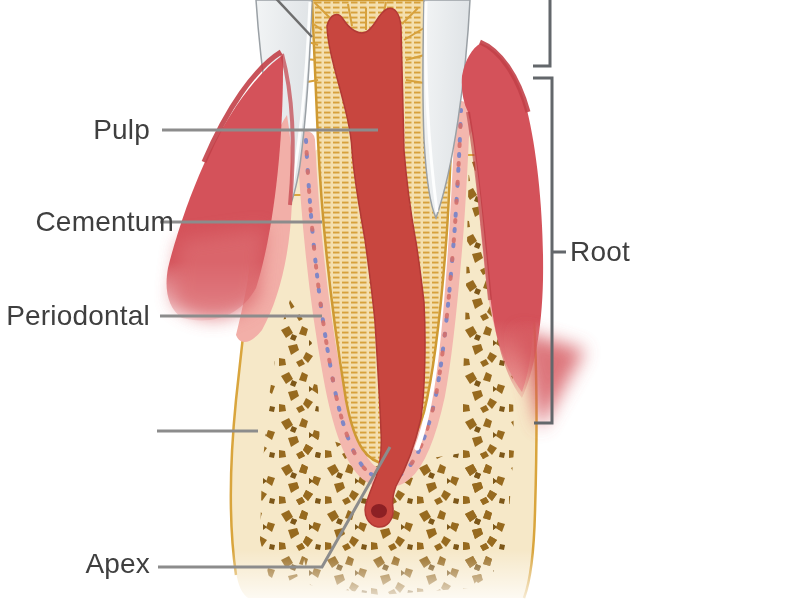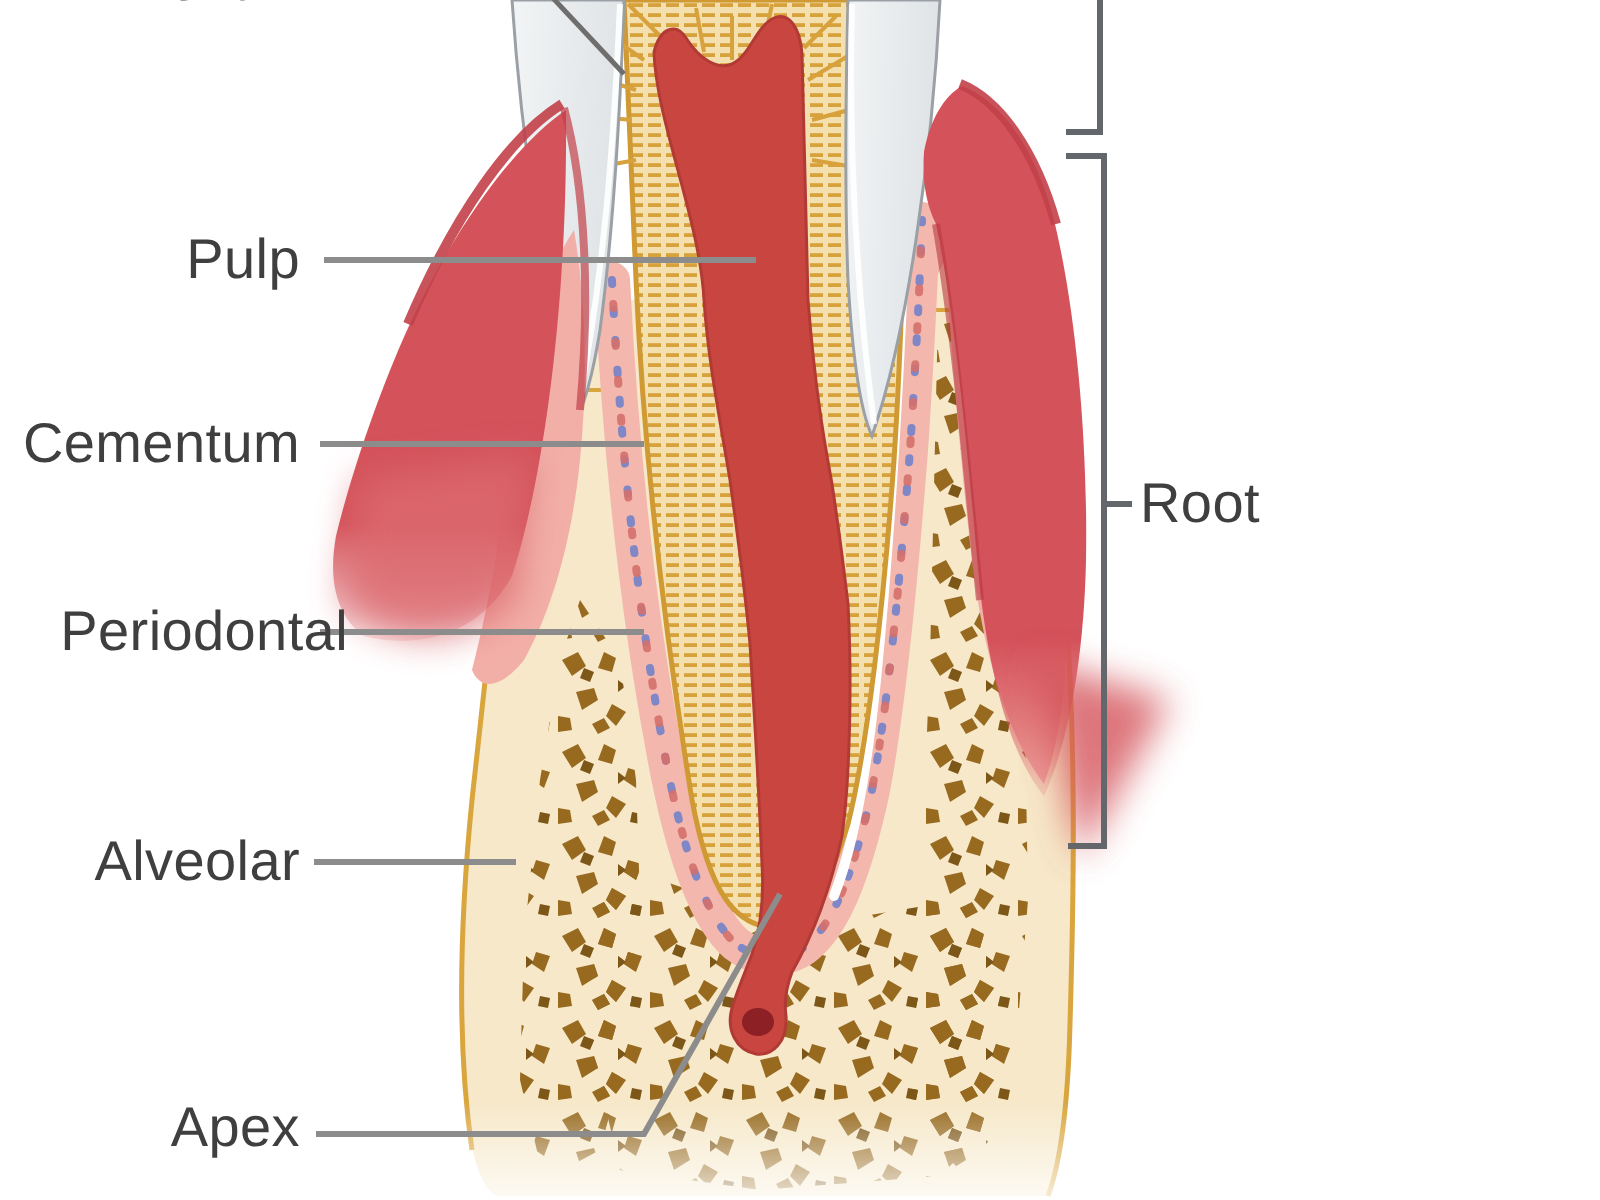--- a/index.html
+++ b/index.html
@@ -168,26 +168,25 @@
     <g fill="none" stroke="#63676b" stroke-width="3">
       <path d="M550,0 L550,66 L533,66"></path>
       <path d="M533,78 L552,78 L552,423 L534,423 M552,252 L566,252"></path>
     </g>
   </svg>
 
   <div class="lbl" style="left:50px;top:-26px;width:110px;text-align:center;">Dentin</div>
 
   <div class="lbl right-stack" style="top:113px;">Pulp</div>
 
-  <div class="lbl right-stack" style="top:205px;">Cementum</div>
+  <div class="lbl right-stack" style="top:205px;margin-left:24px;">Cementum</div>
 
-  <div class="lbl right-stack" style="top:298px;line-height:35px;padding-left:24px;">
+  <div class="lbl right-stack" style="top:298px;line-height:35px;">
     <span class="l2">Periodontal</span>
   </div>
 
   <div class="lbl right-stack" style="top:413px;line-height:35px;">
-    <span class="l2">Alveolar</span>
   </div>
 
   <div class="lbl" style="left:570px;top:235px;">Root</div>
 
   <div class="lbl right-stack" style="top:547px;">Apex</div>
 </div>
 
 </body></html>

